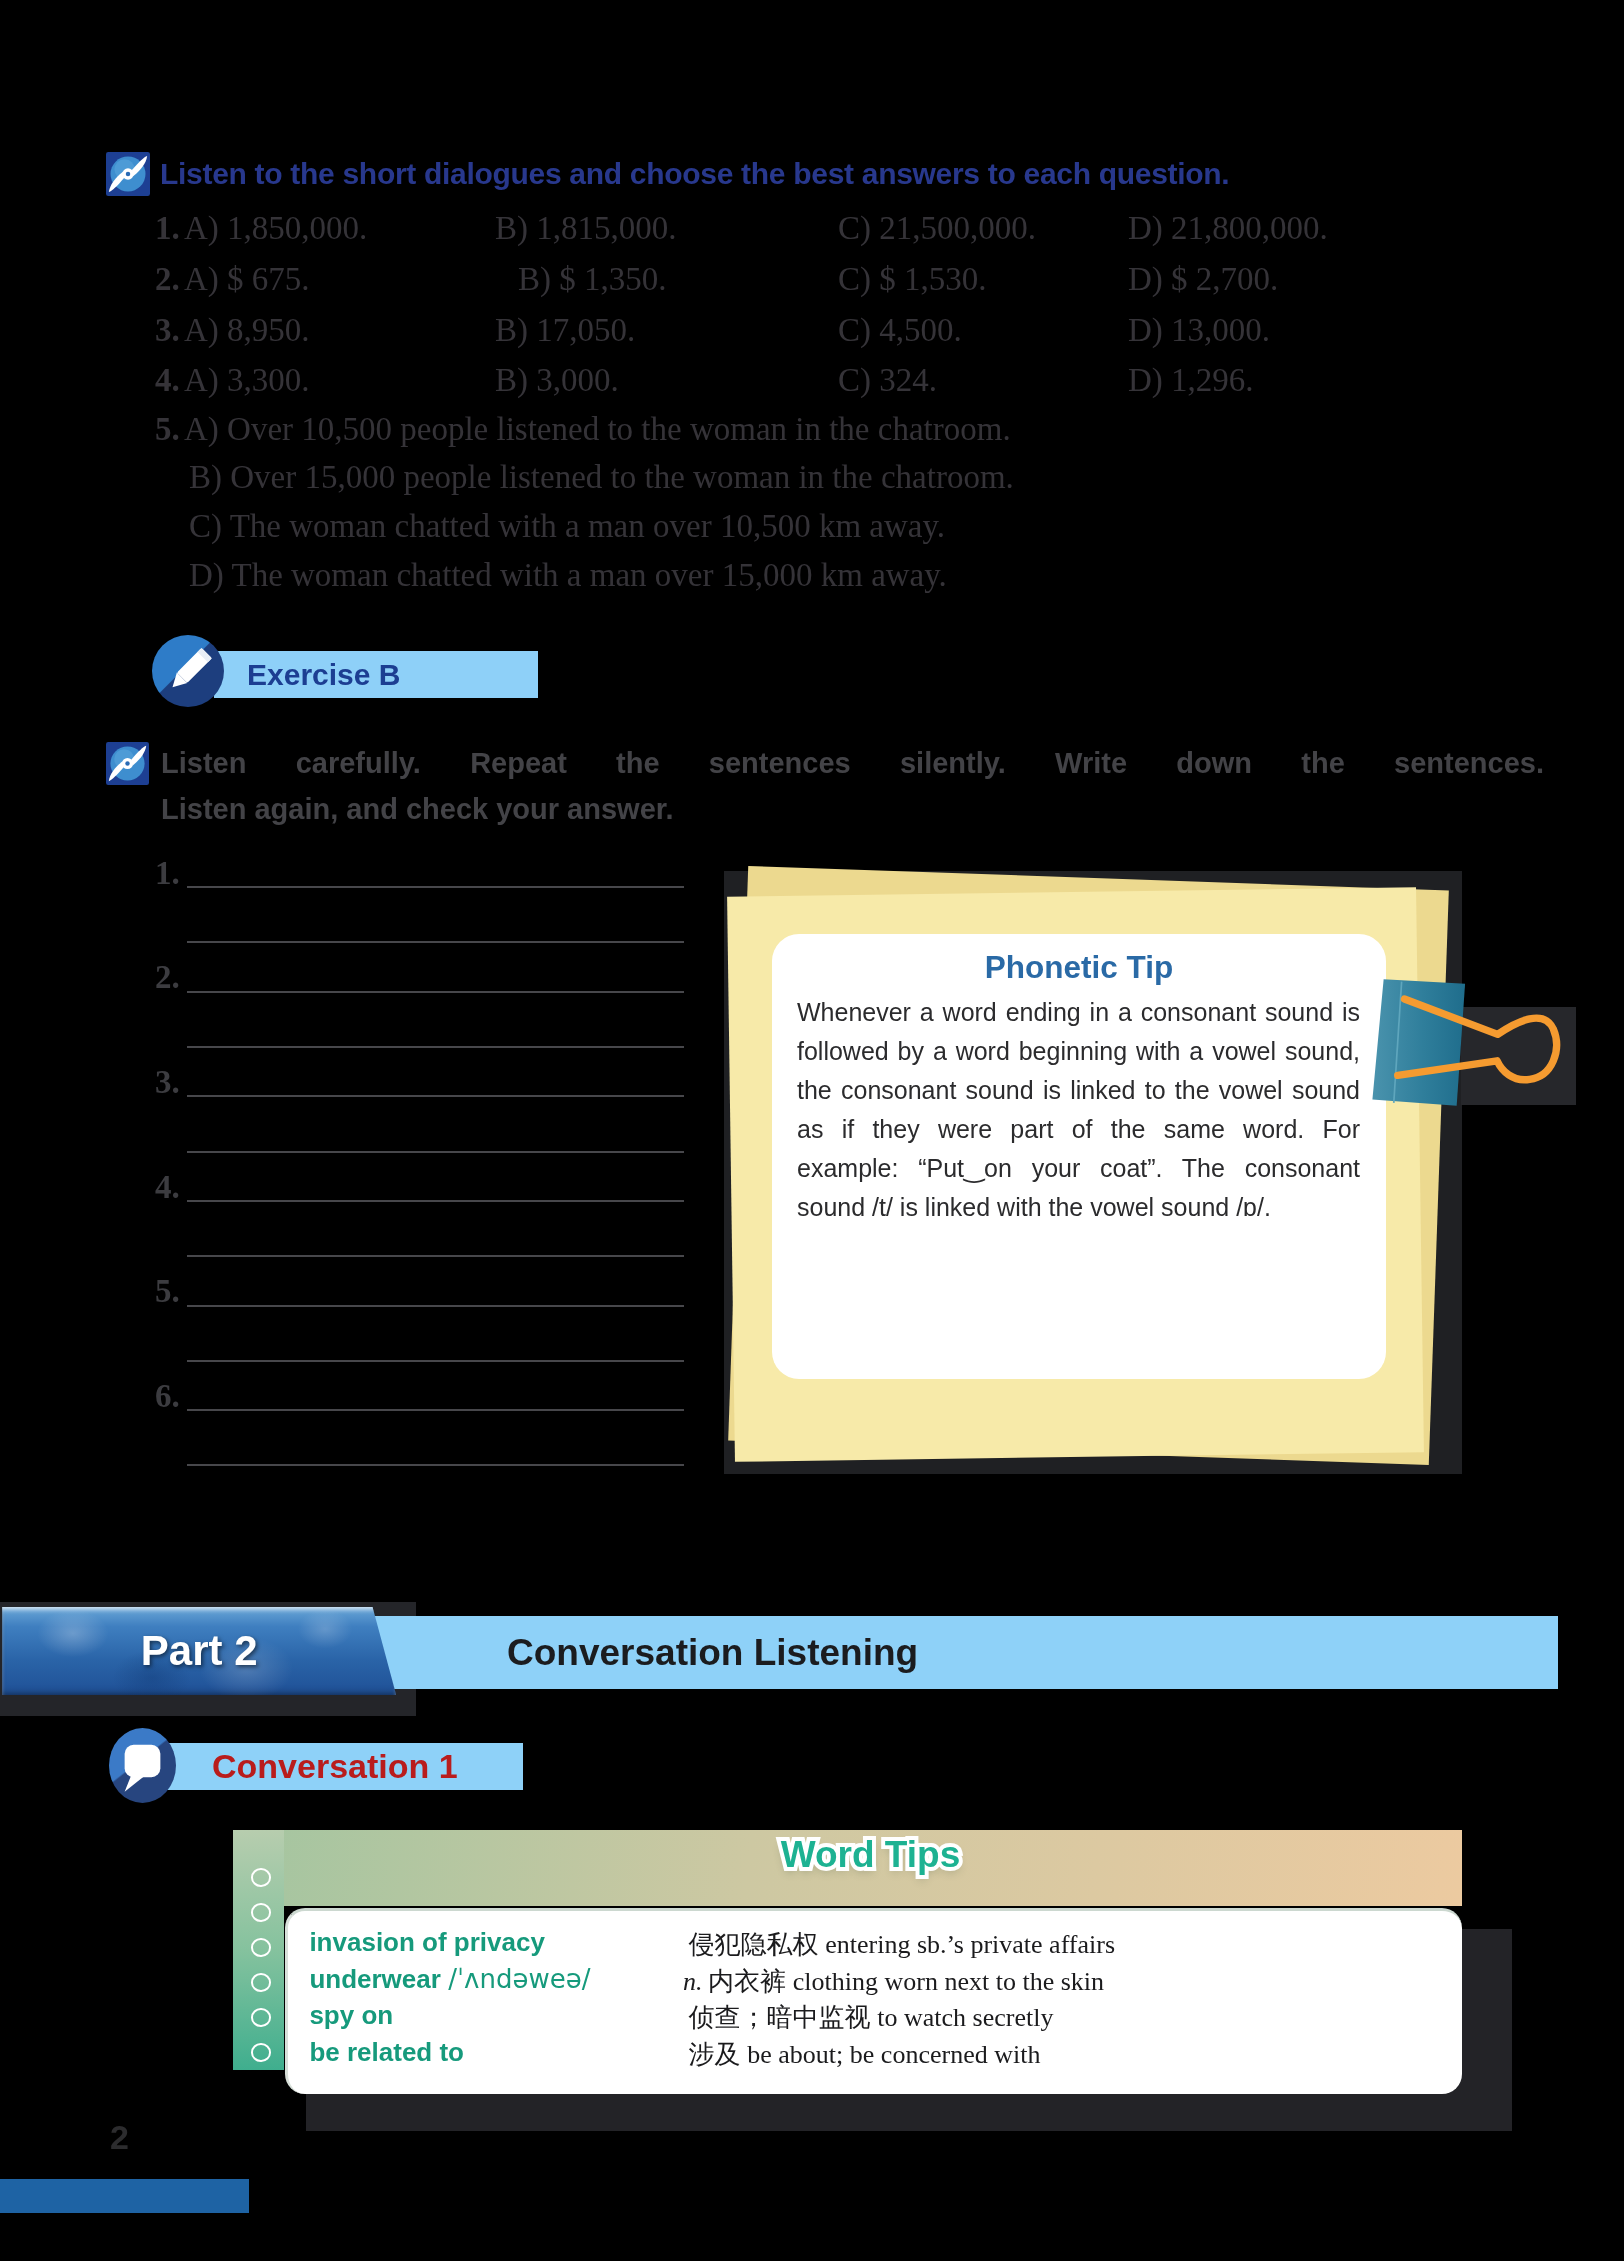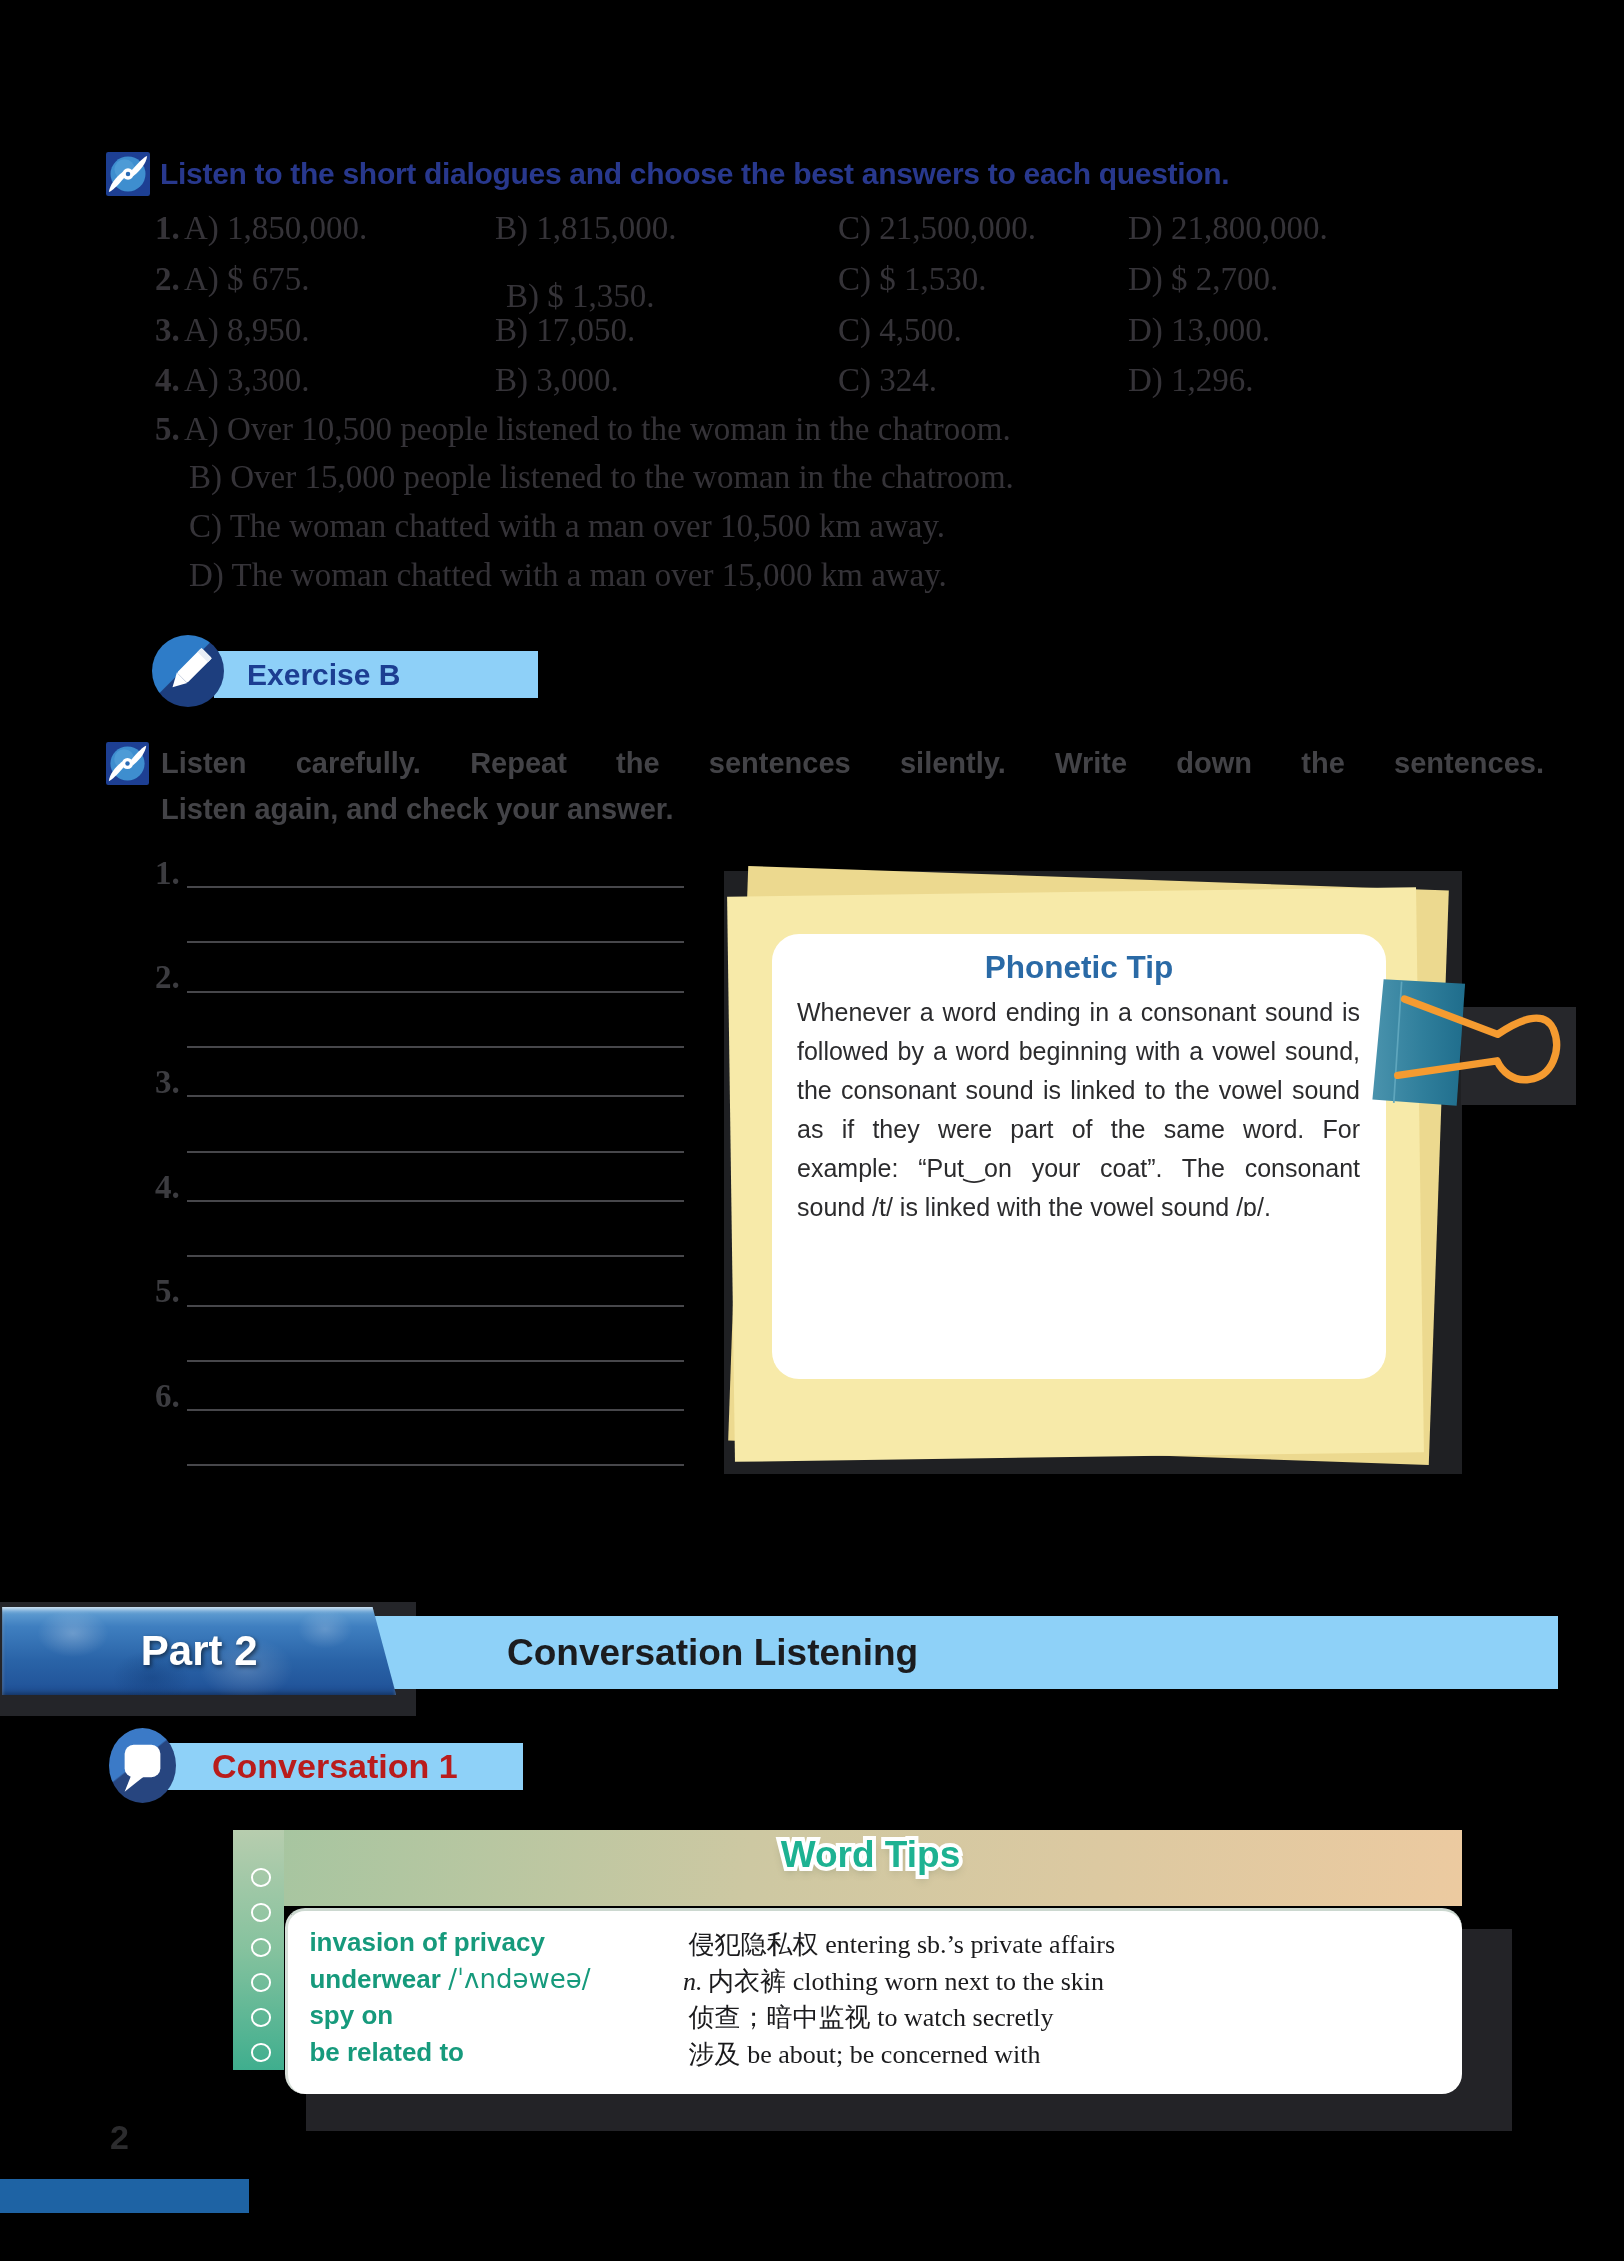--- a/index.html
+++ b/index.html
@@ -74,21 +74,21 @@
   <div class="abs heading" style="left:160px;top:157px;">Listen to the short dialogues and choose the best answers to each question.</div>
 
   <span class="abs optnum" style="left:155px;top:210px;">1.</span>
   <span class="abs opt" style="left:184px;top:210px;">A) 1,850,000.</span>
   <span class="abs opt" style="left:495px;top:210px;">B) 1,815,000.</span>
   <span class="abs opt" style="left:838px;top:210px;">C) 21,500,000.</span>
   <span class="abs opt" style="left:1128px;top:210px;">D) 21,800,000.</span>
 
   <span class="abs optnum" style="left:155px;top:261px;">2.</span>
   <span class="abs opt" style="left:184px;top:261px;">A)  $ 675.</span>
-  <span class="abs opt" style="left:506px;top:261px;margin-top:17px;">B)  $ 1,350.</span>
+  <span class="abs opt" style="left:518px;top:261px;">B)  $ 1,350.</span>
   <span class="abs opt" style="left:838px;top:261px;">C)  $ 1,530.</span>
   <span class="abs opt" style="left:1128px;top:261px;">D)  $ 2,700.</span>
 
   <span class="abs optnum" style="left:155px;top:312px;">3.</span>
   <span class="abs opt" style="left:184px;top:312px;">A) 8,950.</span>
   <span class="abs opt" style="left:495px;top:312px;font-family:Liberation Serif, serif;">B) 17,050.</span>
   <span class="abs opt" style="left:838px;top:312px;">C) 4,500.</span>
   <span class="abs opt" style="left:1128px;top:312px;">D) 13,000.</span>
 
   <span class="abs optnum" style="left:155px;top:362px;">4.</span>

